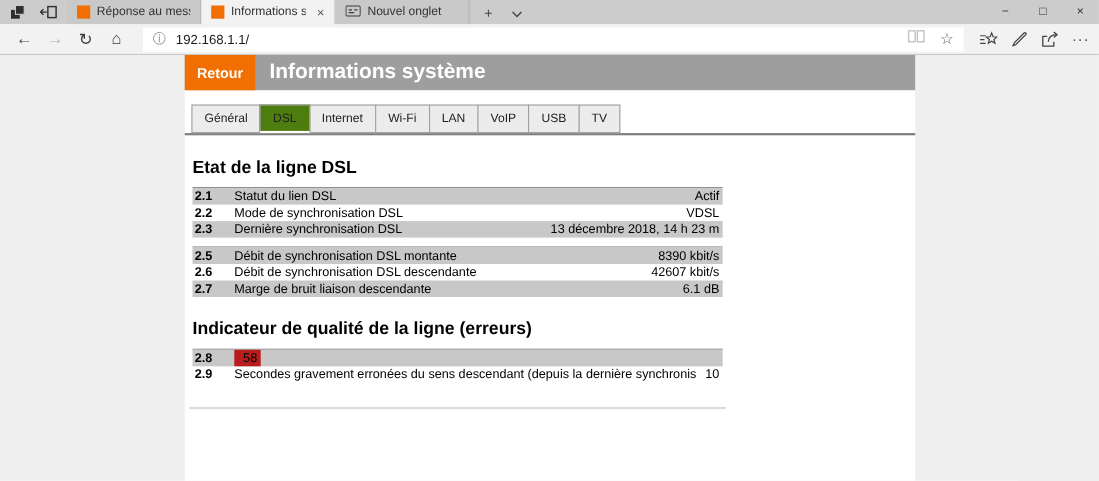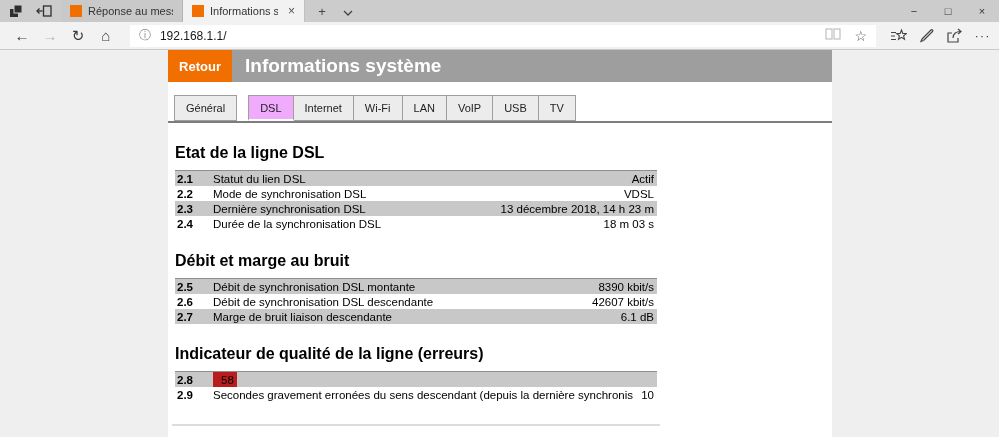--- a/index.html
+++ b/index.html
@@ -65,22 +65,22 @@
   }
   .page-title { color:#fff; font-size:19px; display:flex; align-items:center; padding-left:13px; }
 
   .ptabs { display:flex; margin:13px 0 0 6px; position:relative; z-index:2; }
   .ptab {
     height:26px; padding:0 11px; display:flex; align-items:center;
     font-size:11px; color:#222; background:#ececec;
     border:1px solid #9f9f9f; margin-right:-1px; cursor:pointer;
   }
   .ptab.active {
-    background:#f0abfc; position:relative; z-index:3;
-    border-bottom:2px solid #fff; margin-bottom:-2px;margin-left:12px;
+    background:#4d7c0f; position:relative; z-index:3;
+    border-bottom:2px solid #fff; margin-bottom:-2px;
   }
   .tabs-line { height:2px; background:#7d7d7d; width:664px; position:relative; z-index:1; }
 
   .content { padding:0 7px; }
   .section-heading { font-weight:bold; font-size:16px; color:#000; margin-top:21px; }
   .tbl { width:482px; margin-top:8px; border-top:1px solid #8e8e8e; }
   .row { display:flex; align-items:center; height:15px; font-size:11.5px; color:#000; }
   .row.shaded { background:#c8c8c8; }
   .cell-num { width:38px; font-weight:bold; padding-left:2px; flex:0 0 auto; }
   .cell-label { flex:1; white-space:nowrap; overflow:hidden; }
@@ -115,20 +115,29 @@
     <span class="favicon"></span>
     <span class="btab-title">Réponse au message - Com</span>
   </div>
 
   <div class="btab active">
     <span class="favicon"></span>
     <span class="btab-title">Informations système -</span>
     <span class="btab-close">×</span>
   </div>
 
+  <div class="btab">
+    <span>
+      <svg width="14" height="12" viewBox="0 0 14 12" fill="none" stroke="#3b3b3b" stroke-width="1">
+          <rect x="0.5" y="1.5" width="13" height="9" rx="1"></rect>
+          <path d="M3 5 h3 M8 5 h3 M3 7.5 h5"></path>
+        </svg>
+    </span>
+    <span class="btab-title">Nouvel onglet</span>
+  </div>
 
   <div class="tab-actions">
     <span class="act">+</span>
     <span class="act">
       <svg width="10" height="6" viewBox="0 0 10 6" fill="none" stroke="#444" stroke-width="1.3">
           <path d="M1 1 L5 5 L9 1"></path>
         </svg>
     </span>
   </div>
 
@@ -214,28 +223,22 @@
       <div class="row">
         <span class="cell-num">2.2</span>
         <span class="cell-label">Mode de synchronisation DSL</span>
         <span class="cell-value">VDSL</span>
       </div>
       <div class="row shaded">
         <span class="cell-num">2.3</span>
         <span class="cell-label">Dernière synchronisation DSL</span>
         <span class="cell-value">13 décembre 2018, 14 h 23 m</span>
       </div>
-      <div class="row">
-        <span class="cell-num">2.4</span>
-        <span class="cell-label">Durée de la synchronisation DSL</span>
-        <span class="cell-value">18 m 03 s</span>
-      </div>
     </div>
 
-    <div class="section-heading">Débit et marge au bruit</div>
     <div class="tbl">
       <div class="row shaded">
         <span class="cell-num">2.5</span>
         <span class="cell-label">Débit de synchronisation DSL montante</span>
         <span class="cell-value">8390 kbit/s</span>
       </div>
       <div class="row">
         <span class="cell-num">2.6</span>
         <span class="cell-label">Débit de synchronisation DSL descendante</span>
         <span class="cell-value">42607 kbit/s</span>

